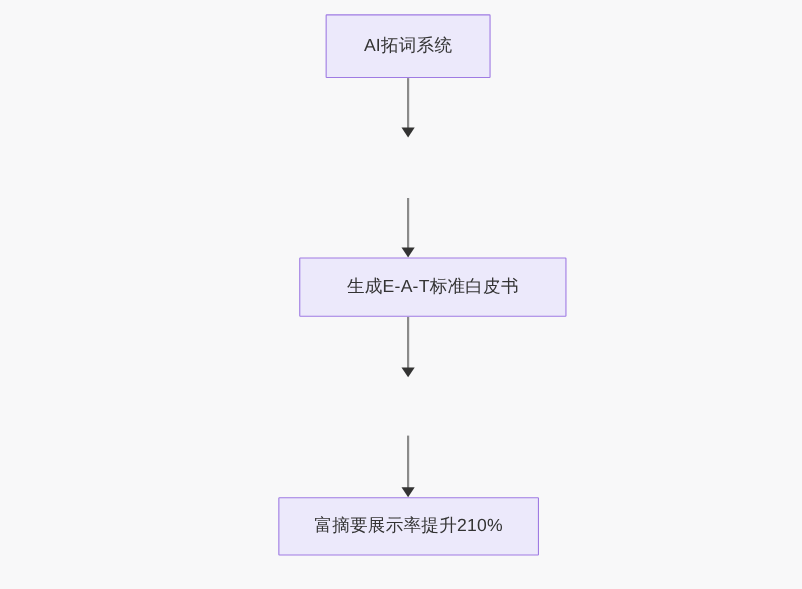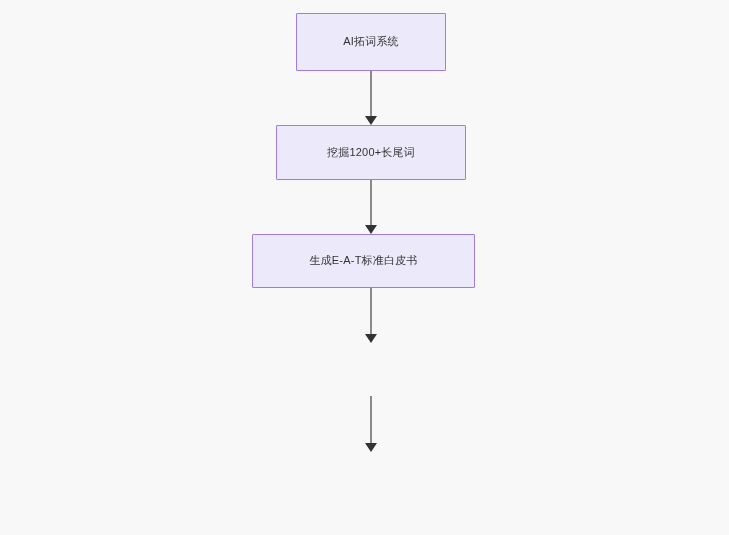--- a/index.html
+++ b/index.html
@@ -21,21 +21,21 @@
   .node {
     position: absolute;
     box-sizing: border-box;
     background: #ece9fb;
     border: 1px solid #9f7be3;
     border-radius: 1px;
     display: flex;
     align-items: center;
     justify-content: center;
     color: #333333;
-    font-size: 11px;
+    font-size: 16px;
     line-height: 1.2;
     letter-spacing: 0.2px;
     white-space: nowrap;
   }
   .node-label {
     display: block;
     text-align: center;
   }
   .connector {
     position: absolute;
@@ -81,23 +81,23 @@
 
   <div class="connector" style="left:359px; top:396px; height:56px;">
     <div class="line"></div>
     <div class="arrowhead"></div>
   </div>
 
   <div class="node" style="left:296px; top:13px; width:150px; height:58px;">
     <span class="node-label">AI拓词系统</span>
   </div>
 
-  <div class="node" style="left:276px; top:125px; width:190px; height:55px;">
-    <span class="node-label">挖掘1200+长尾词</span>
-  </div>
 
-  <div class="node" style="left:252px; top:234px; width:223px; height:54px;">
+  <div class="node" style="left:272px; top:234px; width:243px; height:54px;">
     <span class="node-label">生成E-A-T标准白皮书</span>
   </div>
 
 
+  <div class="node" style="left:253px; top:452px; width:237px; height:53px;">
+    <span class="node-label">富摘要展示率提升210%</span>
+  </div>
 
 </div>
 
 </body></html>

